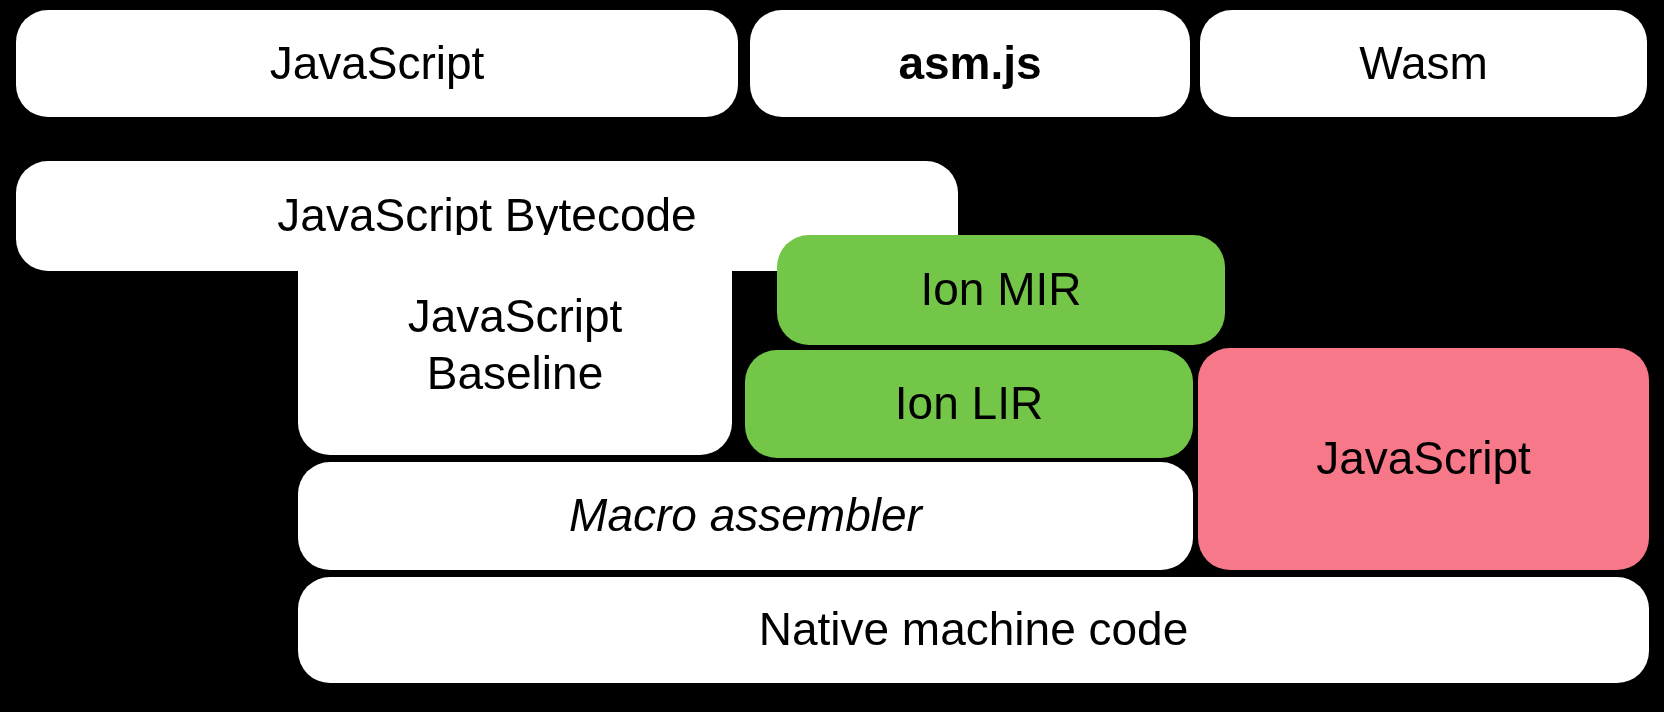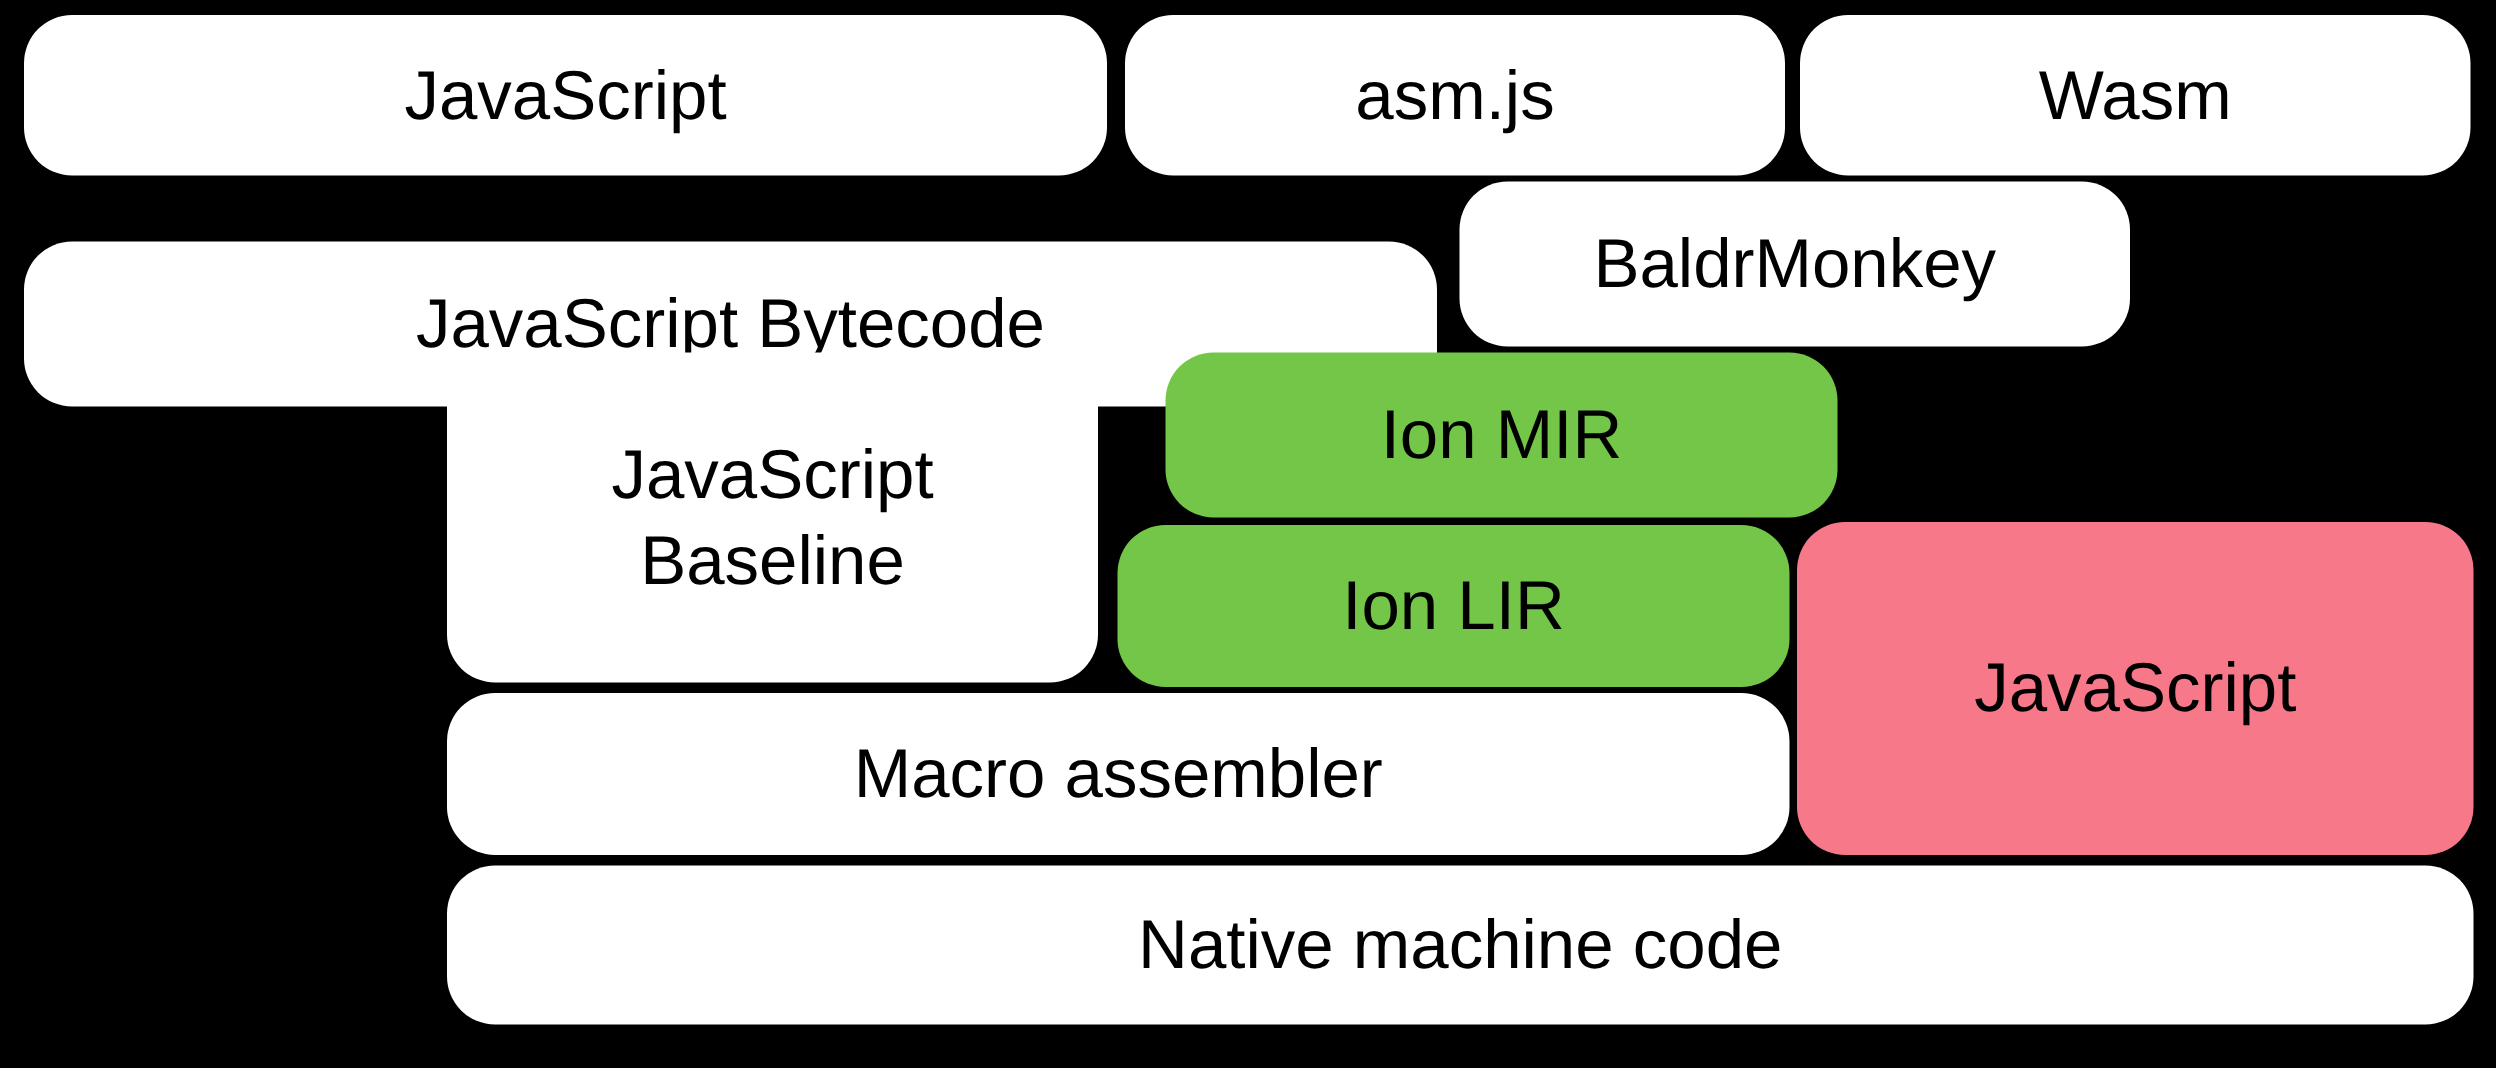--- a/index.html
+++ b/index.html
@@ -33,35 +33,34 @@
   .fill-green { background: var(--box_green, #74c648); }
   .fill-pink  { background: var(--box_pink,  #f67889); }
 </style>
 </head>
 <body>
 
 <div class="stage" style="--bg: #000000; --text: #000000; --box_white: #ffffff; --box_gray: #e9e9e9; --box_green: #74c648; --box_pink: #f67889;">
 
   <div class="box fill-white" style="left:16px; top:10px; width:722px; height:107px;">JavaScript</div>
 
-  <div class="box fill-white" style="left:750px; top:10px; width:440px; height:107px;">asm.js</div>
+  <div class="box fill-white" style="left:750px; top:10px; width:440px; height:107px;font-weight:bold;">asm.js</div>
 
   <div class="box fill-white" style="left:1200px; top:10px; width:447px; height:107px;">Wasm</div>
 
   <div class="box fill-white" style="left:16px; top:121px; width:942px; height:110px;margin-top:40px;">JavaScript Bytecode</div>
 
-  <div class="box fill-white" style="left:973px; top:121px; width:447px; height:110px;">BaldrMonkey</div>
 
 
   <div class="box fill-white" style="left:298px; top:235px; width:434px; height:220px;">JavaScript
 Baseline</div>
 
   <div class="box fill-green" style="left:745px; top:235px; width:448px; height:110px;margin-left:32px;">Ion MIR</div>
 
   <div class="box fill-green" style="left:745px; top:350px; width:448px; height:108px;">Ion LIR</div>
 
   <div class="box fill-pink" style="left:1198px; top:348px; width:451px; height:222px;">JavaScript</div>
 
-  <div class="box fill-white" style="left:298px; top:462px; width:895px; height:108px;">Macro assembler</div>
+  <div class="box fill-white" style="left:298px; top:462px; width:895px; height:108px;font-style:italic;">Macro assembler</div>
 
   <div class="box fill-white" style="left:298px; top:577px; width:1351px; height:106px;">Native machine code</div>
 
 </div>
 
 </body></html>

